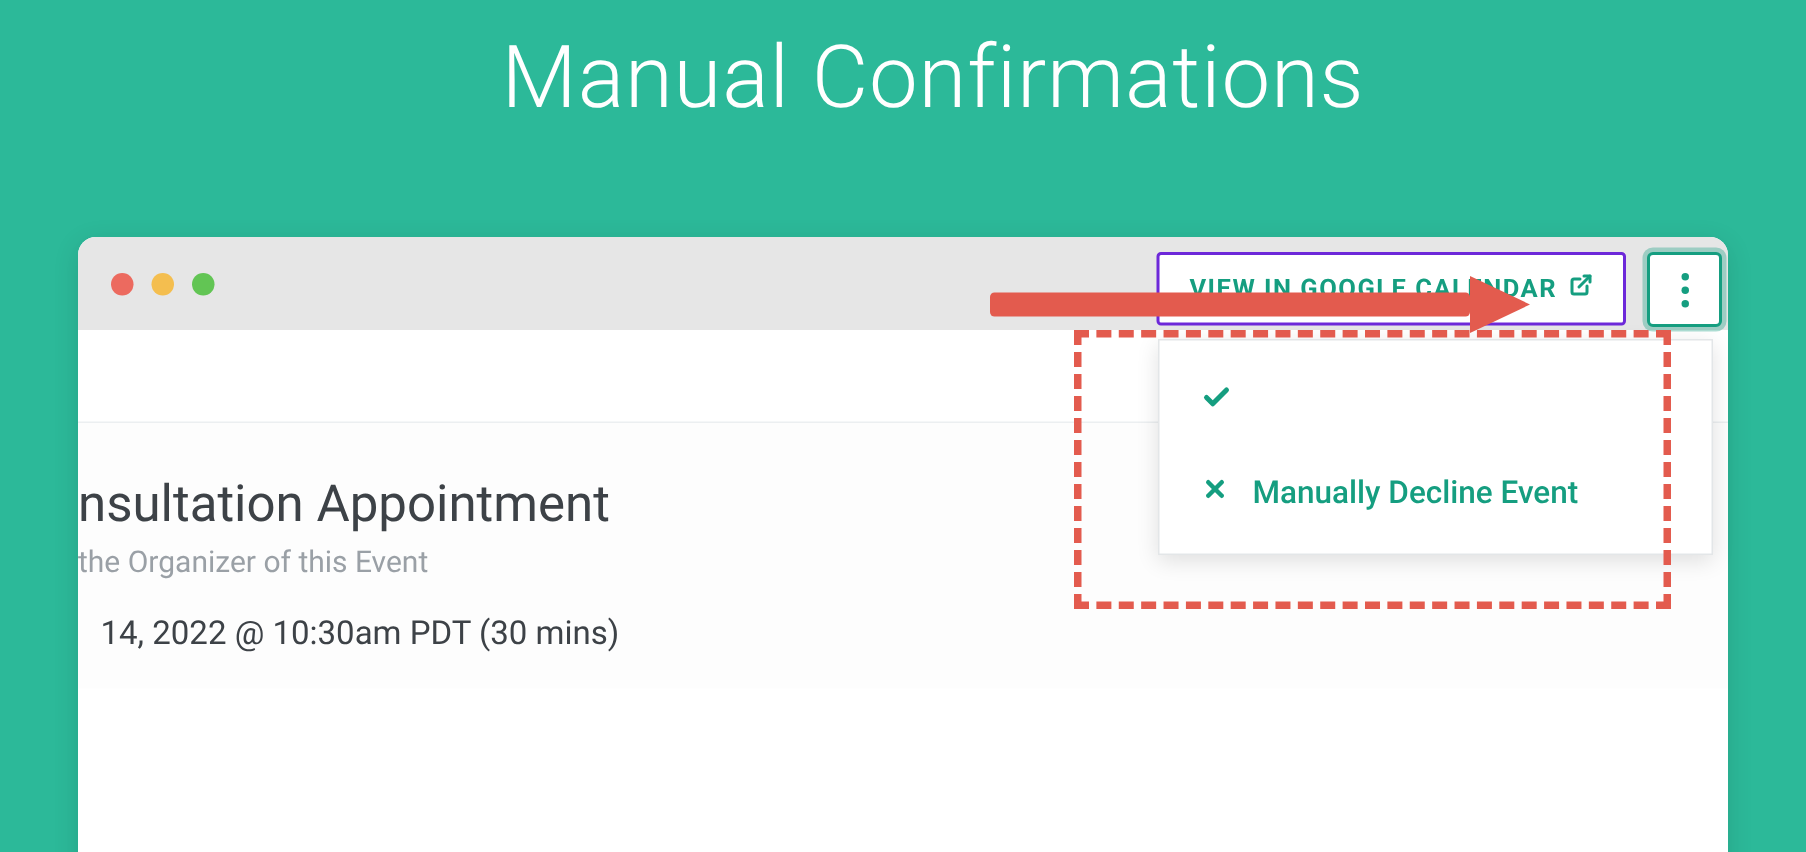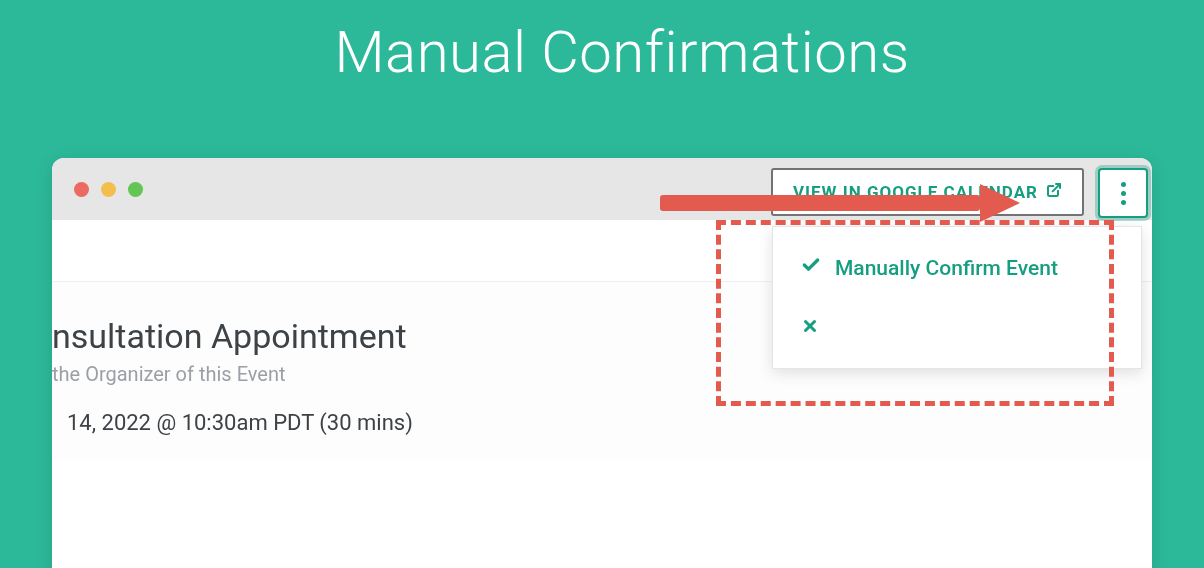--- a/index.html
+++ b/index.html
@@ -76,21 +76,21 @@
   .right-actions {
     position: absolute;
     top: 168px;
     right: 56px;
     display: flex;
     align-items: flex-start;
     gap: 14px;
   }
 
   .view-cal-btn {
-    border: 2px solid #737373;
+    border: 2px solid #6d28d9;
     color: #159e80;
     background: #ffffff;
     padding: 12px 20px;
     font-size: 17px;
     font-weight: 700;
     letter-spacing: 1px;
     border-radius: 3px;
     display: flex;
     align-items: center;
     gap: 8px;
@@ -218,29 +218,29 @@
   </div>
 </div>
 
 <div class="dropdown">
   <div class="dropdown-item">
     <span class="dicon">
       <svg viewBox="0 0 24 24" width="20" height="20" fill="none" stroke="#159e80" stroke-width="4" stroke-linecap="round" stroke-linejoin="round">
         <polyline points="20 6 9 17 4 12"></polyline>
       </svg>
     </span>
-    <span>Manually Confirm Event</span>
   </div>
   <div class="dropdown-item">
     <span class="dicon">
       <svg viewBox="0 0 24 24" width="18" height="18" fill="none" stroke="#159e80" stroke-width="4" stroke-linecap="round" stroke-linejoin="round">
         <line x1="18" y1="6" x2="6" y2="18"></line>
         <line x1="6" y1="6" x2="18" y2="18"></line>
       </svg>
     </span>
+    <span>Manually Decline Event</span>
   </div>
 </div>
 
 <div class="arrow">
   <div class="arrow-shaft"></div>
   <div class="arrow-head"></div>
 </div>
 
 <div class="highlight"></div>
 

